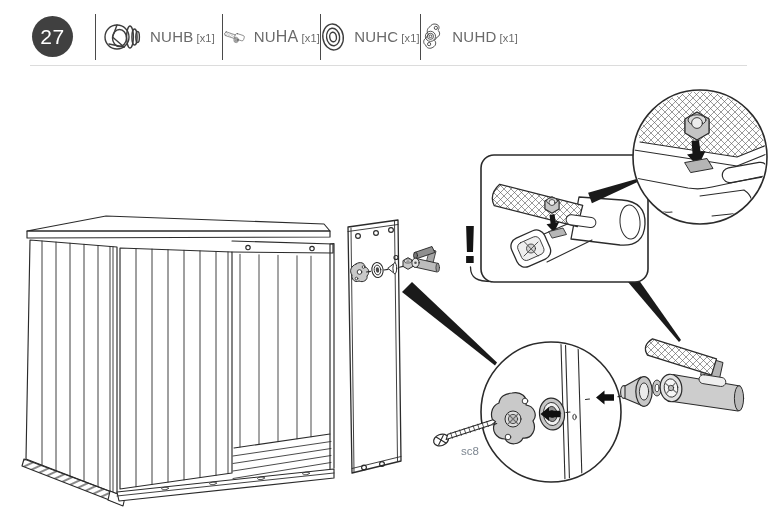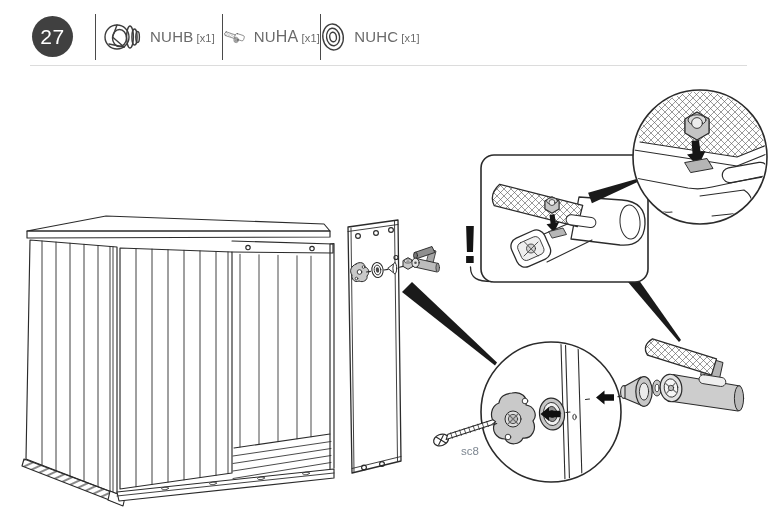--- a/index.html
+++ b/index.html
@@ -58,20 +58,33 @@
     <svg width="26" height="40" viewBox="0 0 28 40">
       <g stroke="#3d3d3d" stroke-width="1.5" fill="none" transform="rotate(-8 13 20)">
         <ellipse cx="13" cy="20" rx="11" ry="14"></ellipse>
         <ellipse cx="13" cy="20" rx="7" ry="9.5"></ellipse>
         <ellipse cx="13" cy="20" rx="3.6" ry="5.2"></ellipse>
       </g>
     </svg>
     <span class="plabel"><span class="pfx">NUHC</span><span class="sfx"></span><span class="qty">[x1]</span></span>
   </div>
 
+  <div class="pitem w4">
+    <svg width="34" height="42" viewBox="0 0 36 42">
+      <g stroke="#3d3d3d" stroke-width="1.3" fill="none" stroke-linejoin="round">
+        <path d="M22 2 C27 3 28 8 25 11 C29 14 28 20 24 21 L20 26 C23 29 22 34 18 36 C14 39 8 38 7 33 C3 31 3 25 7 23 L11 17 C8 14 9 8 13 6 C15 3 18 1 22 2 Z"></path>
+        <circle cx="14" cy="20" r="7.5"></circle>
+        <circle cx="14" cy="20" r="4.5"></circle>
+        <circle cx="14" cy="20" r="2"></circle>
+        <circle cx="22" cy="7.5" r="2.4"></circle>
+        <circle cx="12" cy="31.5" r="2.4"></circle>
+      </g>
+    </svg>
+    <span class="plabel"><span class="pfx">NUHD</span><span class="sfx"></span><span class="qty">[x1]</span></span>
+  </div>
 
 
 </header>
 
 <svg class="diagram" viewBox="0 0 777 508">
   <defs>
     <pattern id="xh" width="7" height="7" patternUnits="userSpaceOnUse">
       <path d="M0 7 L7 0 M0 0 L7 7" stroke="#555" stroke-width="0.6" fill="none"></path>
     </pattern>
     <pattern id="dh" width="6" height="6" patternUnits="userSpaceOnUse" patternTransform="rotate(65)">

